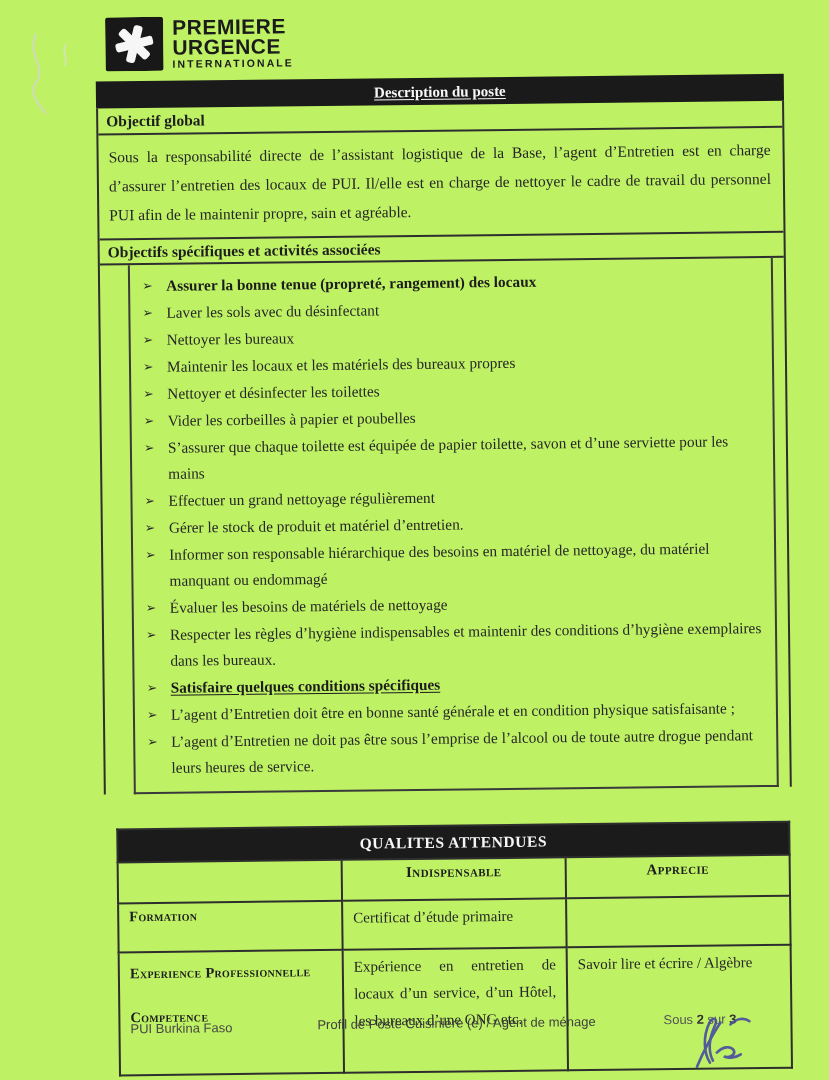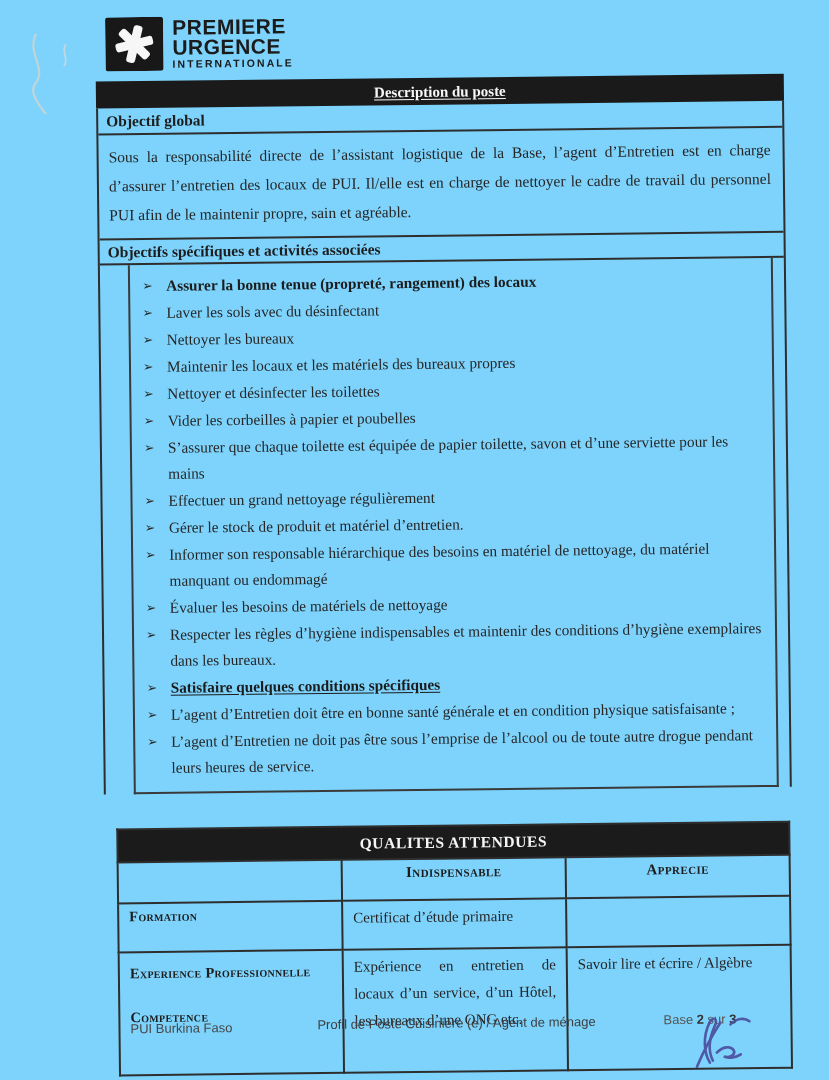--- a/index.html
+++ b/index.html
@@ -2,21 +2,21 @@
 <html><head>
 <meta charset="utf-8">
 <style>
   html,body{margin:0;padding:0;}
   body{
     width:829px;height:1080px;overflow:hidden;position:relative;
     background:#fbfbf8;
     font-family:"Liberation Serif", serif;
     color:#232323;
   }
-  .page{position:absolute;inset:0;background:#7dd3fc;}
+  .page{position:absolute;inset:0;background:#bef264;}
   .rot{position:absolute;left:0;top:0;width:829px;height:1080px;
        transform:rotate(-0.65deg);transform-origin:50% 42%;}
   .content{position:absolute;left:100px;top:14px;width:688px;}
 
   
   .logo{display:flex;align-items:flex-start;gap:9px;margin-left:10px;margin-bottom:7px;height:57px;}
   .logo-text{font-family:"Liberation Sans",sans-serif;font-weight:700;color:#1b1b1b;line-height:20px;padding-top:1px;}
   .logo-line{font-size:21px;letter-spacing:0.5px;}
   .logo-sub{font-size:10.5px;letter-spacing:2.1px;line-height:13px;}
 
@@ -196,21 +196,21 @@
           <td class="col2 val-cell justify">Expérience en entretien de locaux d’un service, d’un Hôtel, les bureaux d’une ONG etc.</td>
           <td class="col3 val-cell justify">Savoir lire et écrire / Algèbre</td>
         </tr>
       </tbody>
         </table>
     </div>
 
     <div class="footer">
       <span class="f-left">PUI Burkina Faso</span>
       <span class="f-center">Profil de Poste Cuisinière (e) / Agent de ménage</span>
-      <span class="f-right"><span>Base </span><span class="pg-num">2</span><span> sur </span><span class="pg-num">3</span></span>
+      <span class="f-right"><span>Sous </span><span class="pg-num">2</span><span> sur </span><span class="pg-num">3</span></span>
     </div>
 
     <svg class="signature" width="80" height="64">
       <g stroke="#4b4f9f" stroke-width="2.6" fill="none" stroke-linecap="round" opacity="0.92">
         <path d="M14 58 C20 44 30 26 38 14"></path>
         <path d="M27 54 C21 44 20 28 27 14 C31 7 36 10 32 18 C27 29 25 42 30 52"></path>
         <path d="M34 44 C40 38 48 37 51 42 C53 46 47 50 41 48 C44 50 52 50 58 46"></path>
         <path d="M48 16 C54 10 62 9 67 13"></path>
       </g>
     </svg>

